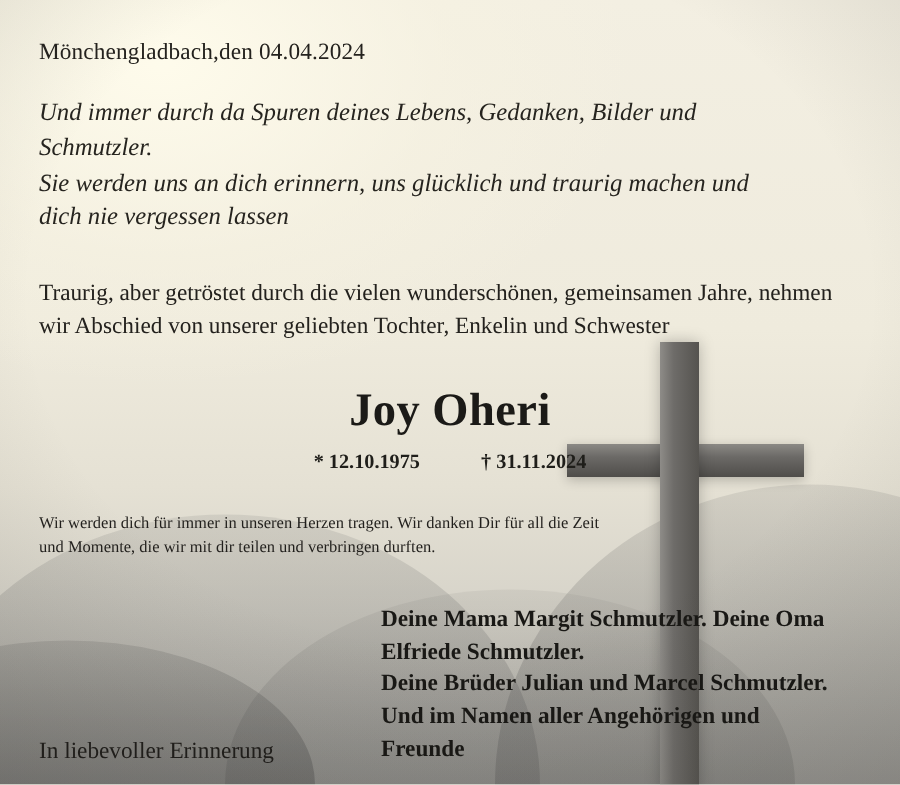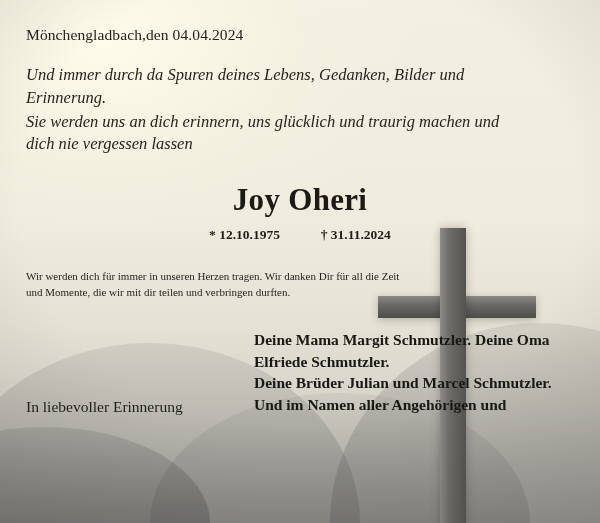--- a/index.html
+++ b/index.html
@@ -172,25 +172,29 @@
   </div>
 
   <div class="vignette"></div>
 
   <div class="content">
 
     <div class="date">Mönchengladbach,den 04.04.2024</div>
 
     <div class="poem">
       <div>Und immer durch da Spuren deines Lebens, Gedanken, Bilder und</div>
-      <div>Erinnerung.</div>
+      <div>Schmutzler.</div>
       <div class="blk2">Sie werden uns an dich erinnern, uns glücklich und traurig machen und</div>
       <div>dich nie vergessen lassen</div>
     </div>
 
+    <div class="intro">
+      <div>Traurig, aber getröstet durch die vielen wunderschönen, gemeinsamen Jahre, nehmen</div>
+      <div>wir Abschied von unserer geliebten Tochter, Enkelin und Schwester</div>
+    </div>
 
     <div class="name">Joy Oheri</div>
 
     <div class="dates">
       <span>* 12.10.1975</span>
       <span class="sep"></span>
       <span>† 31.11.2024</span>
     </div>
 
     <div class="closing">
@@ -198,17 +202,18 @@
       <div>und Momente, die wir mit dir teilen und verbringen durften.</div>
     </div>
 
     <div class="signoff">
       <div class="signoff-left">In liebevoller Erinnerung</div>
       <div class="signoff-right">
         <div>Deine Mama Margit Schmutzler. Deine Oma</div>
         <div>Elfriede Schmutzler.</div>
         <div>Deine Brüder Julian und Marcel Schmutzler.</div>
         <div>Und im Namen aller Angehörigen und</div>
+        <div>Freunde</div>
       </div>
     </div>
 
   </div>
 </div>
 
 </body></html>

